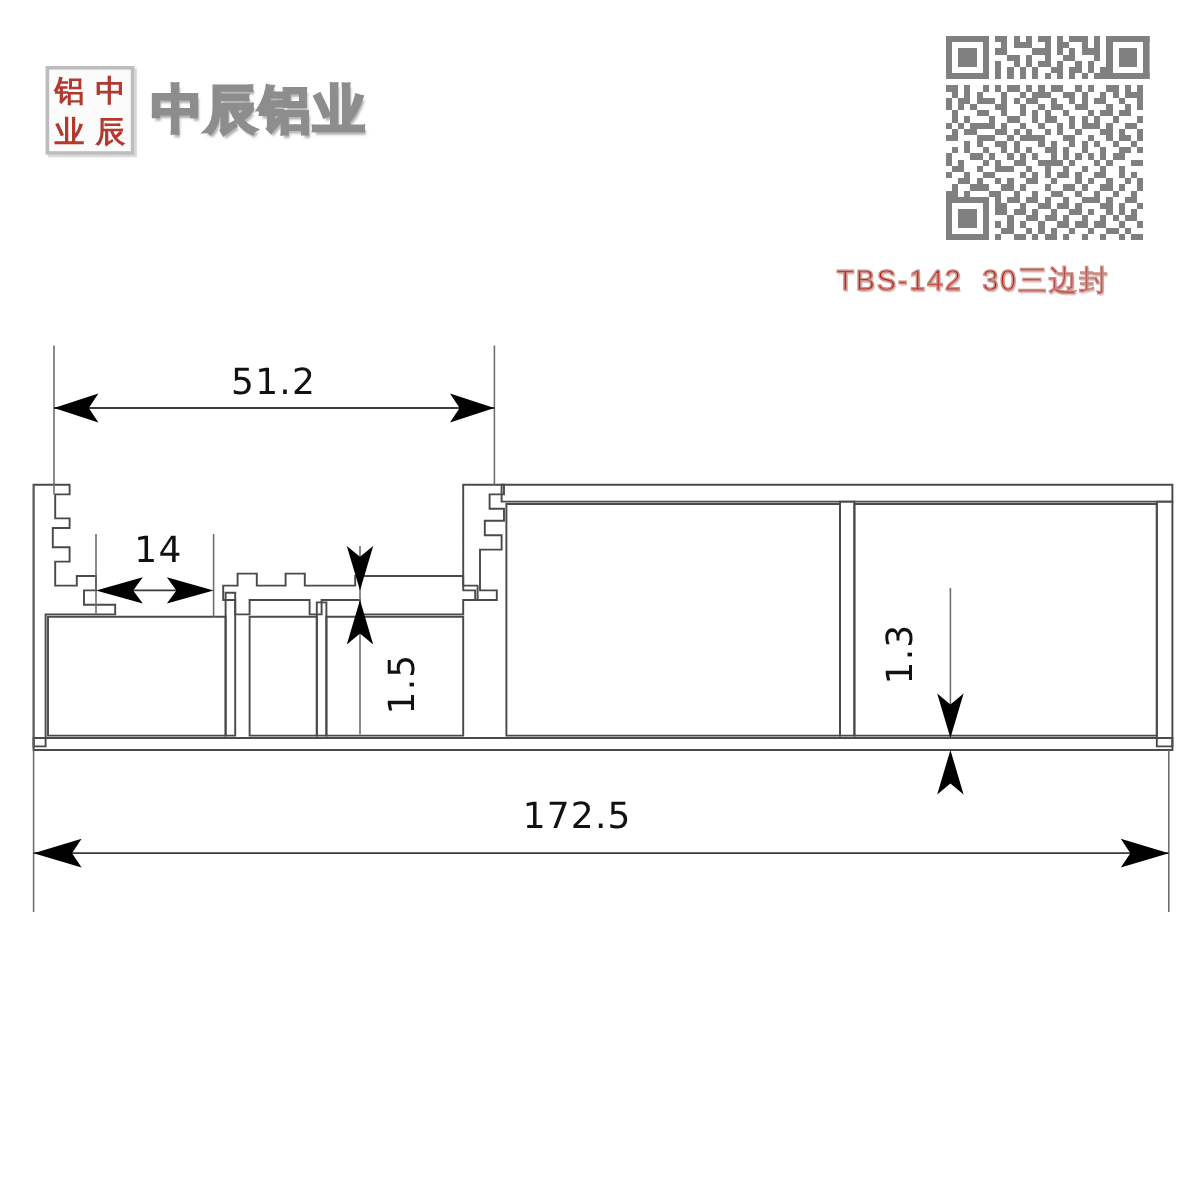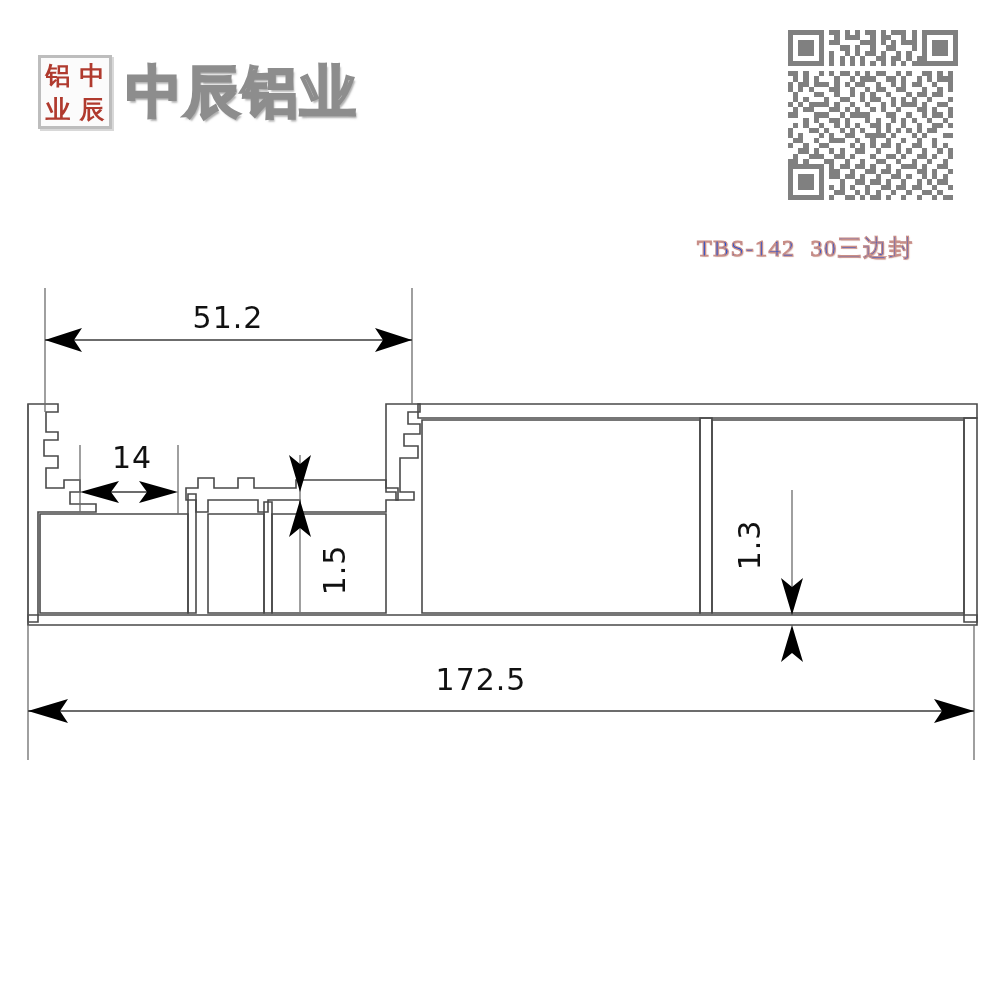--- a/index.html
+++ b/index.html
@@ -46,46 +46,46 @@
   #logo-seal span {
     color: #b03a2e;
     font-family: "DejaVu Serif", serif;
     font-weight: bold;
     font-size: 25px;
     line-height: 1;
   }
   #logo-text {
     font-family: "DejaVu Sans", sans-serif;
     font-weight: bold;
-    font-size: 56px;
+    font-size: 43px;
     line-height: 1;
     color: #ffffff;
     -webkit-text-stroke: 2.5px #8d8d8d;
     text-shadow: 2px 3px 2px rgba(110,110,110,0.55);
     letter-spacing: 2px;
   }
 
   
   #qr-code {
     position: absolute;
     left: 788px;
     top: 30px;
     width: 170px;
     height: 170px;
   }
 
   
   #drawing-title {
     position: absolute;
     left: 697px;
-    top: 232px;
-    font-family: Liberation Serif, serif;
+    top: 218px;
+    font-family: Liberation Sans, sans-serif;
     font-size: 24px;
     letter-spacing: 1.5px;
-    color: #1d4ed8;
+    color: #b91c1c;
     -webkit-text-stroke: 1.2px #c98e86;
     text-shadow: 1px 1px 1px rgba(180,120,110,0.5);
     white-space: pre;
   }
 
   
   #drawing-svg {
     position: absolute;
     left: 0;
     top: 0;

